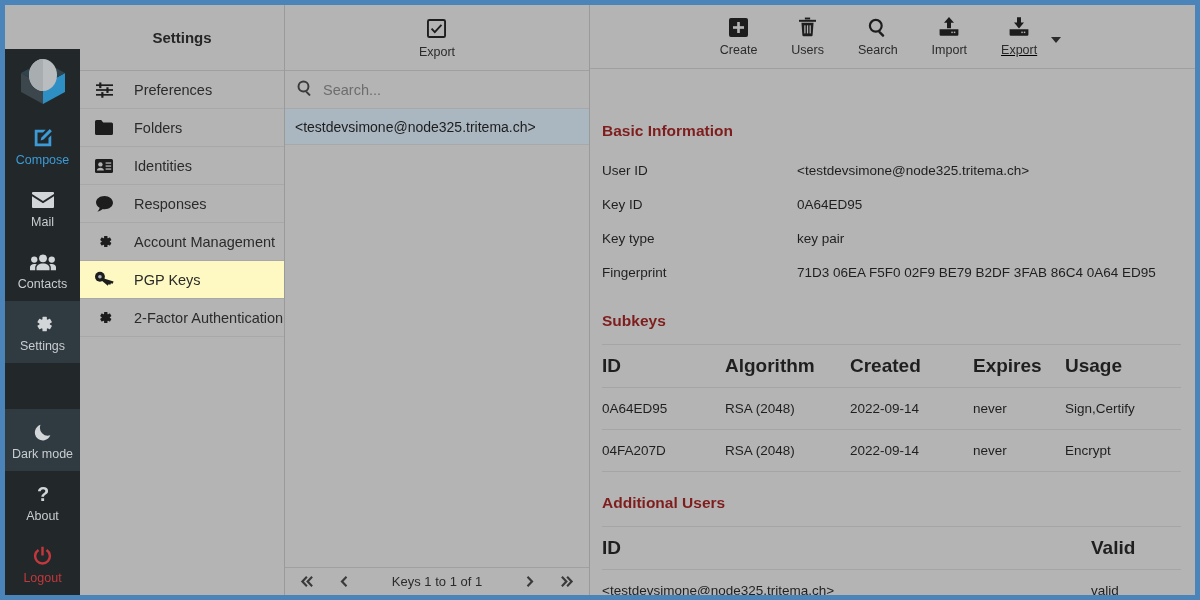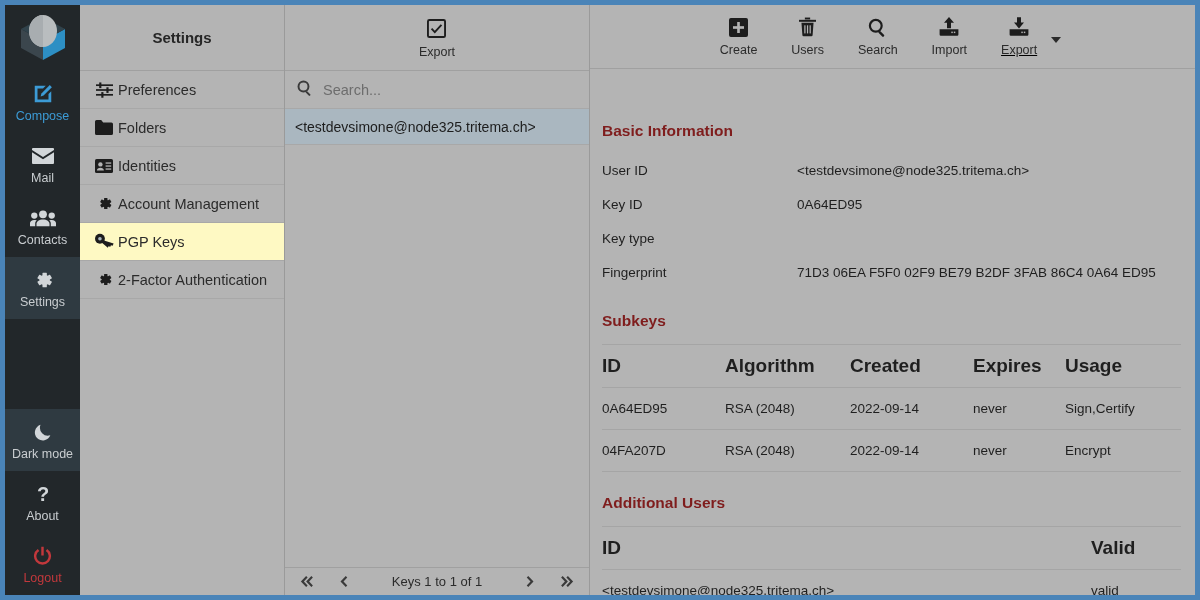--- a/index.html
+++ b/index.html
@@ -18,20 +18,21 @@
     overflow: hidden;
   }
 
   
   .rail {
     width: 75px;
     background: #22272a;
     display: flex; flex-direction: column;
     flex: 0 0 75px;
     color: #c9cdd0;
+    margin-top: 44px;
   }
   .logo-wrap {
     height: 66px;
     display: flex; align-items: center; justify-content: center;
     background: #22272a;
   }
   .rail-item {
     height: 62px;
     display: flex; flex-direction: column;
     align-items: center; justify-content: center;
@@ -61,21 +62,21 @@
     height: 66px;
     display: flex; align-items: center; justify-content: center;
     font-size: 15px; font-weight: bold; color: #262626;
     border-bottom: 1px solid #a0a0a0;
     background: #b4b4b4;
   }
   .settings-list { flex: 1 1 auto; overflow: hidden; }
   .settings-item {
     height: 38px;
     display: flex; align-items: center;
-    gap: 4px;
+    gap: 20px;
     padding-left: 14px;
     border-bottom: 1px solid #a8a8a8;
     font-size: 14.5px;
     color: #2b2b2b;
     cursor: pointer;
     text-align: center;
   }
   .settings-item .s-ico { width: 20px; display: flex; align-items: center; justify-content: center; }
   .settings-item svg { fill: #1d1d1d; }
   .settings-item.selected { background: #fef9c3; }
@@ -327,20 +328,28 @@
               <circle cx="5.4" cy="5.4" r="2.2" fill="#b4b4b4"></circle>
               <path d="M1.9 11.4c0-1.7 1.6-2.6 3.5-2.6s3.5.9 3.5 2.6z" fill="#b4b4b4"></path>
               <rect x="10.6" y="3.4" width="5.6" height="1.3" fill="#b4b4b4"></rect>
               <rect x="10.6" y="6.4" width="5.6" height="1.3" fill="#b4b4b4"></rect>
               <rect x="10.6" y="9.4" width="5.6" height="1.3" fill="#b4b4b4"></rect>
             </svg>
         </span>
         <span>Identities</span>
       </div>
 
+      <div class="settings-item">
+        <span class="s-ico">
+          <svg width="17" height="16" viewBox="0 0 18 17">
+              <path d="M9 0C4 0 0 3.1 0 6.9c0 2.3 1.5 4.3 3.8 5.6-.2 1.3-1 2.9-2.5 4.1 2.6-.4 4.6-1.5 5.9-2.7.6.1 1.2.2 1.8.2 5 0 9-3.1 9-6.9S14 0 9 0z"></path>
+            </svg>
+        </span>
+        <span>Responses</span>
+      </div>
 
       <div class="settings-item">
         <span class="s-ico">
           <svg width="17" height="17" viewBox="0 0 24 24">
               <path d="M12 8.2a3.8 3.8 0 100 7.6 3.8 3.8 0 000-7.6zm9.4 5.4l-1.9-1.1a7.8 7.8 0 000-1l1.9-1.1a.6.6 0 00.2-.8l-1.8-3.1a.6.6 0 00-.8-.2l-1.9 1.1a7.9 7.9 0 00-.9-.5V4.7a.6.6 0 00-.6-.6h-3.6a.6.6 0 00-.6.6v2.2a7.9 7.9 0 00-.9.5L8.6 6.3a.6.6 0 00-.8.2L6 9.6a.6.6 0 00.2.8l1.9 1.1a7.8 7.8 0 000 1l-1.9 1.1a.6.6 0 00-.2.8l1.8 3.1a.6.6 0 00.8.2l1.9-1.1a7.9 7.9 0 00.9.5v2.2c0 .3.3.6.6.6h3.6c.3 0 .6-.3.6-.6v-2.2a7.9 7.9 0 00.9-.5l1.9 1.1a.6.6 0 00.8-.2l1.8-3.1a.6.6 0 00-.2-.8z"></path>
             </svg>
         </span>
         <span>Account Management</span>
       </div>
 
@@ -498,20 +507,21 @@
       <div class="kv-row">
         <div class="kv-key">User ID</div>
         <div class="kv-val">&lt;testdevsimone@node325.tritema.ch&gt;</div>
       </div>
       <div class="kv-row">
         <div class="kv-key">Key ID</div>
         <div class="kv-val">0A64ED95</div>
       </div>
       <div class="kv-row">
         <div class="kv-key">Key type</div>
+        <div class="kv-val">key pair</div>
       </div>
       <div class="kv-row">
         <div class="kv-key">Fingerprint</div>
         <div class="kv-val">71D3 06EA F5F0 02F9 BE79 B2DF 3FAB 86C4 0A64 ED95</div>
       </div>
 
       <div class="sec-gap"></div>
       <div class="sec-title">Subkeys</div>
 
       <table class="tbl">

